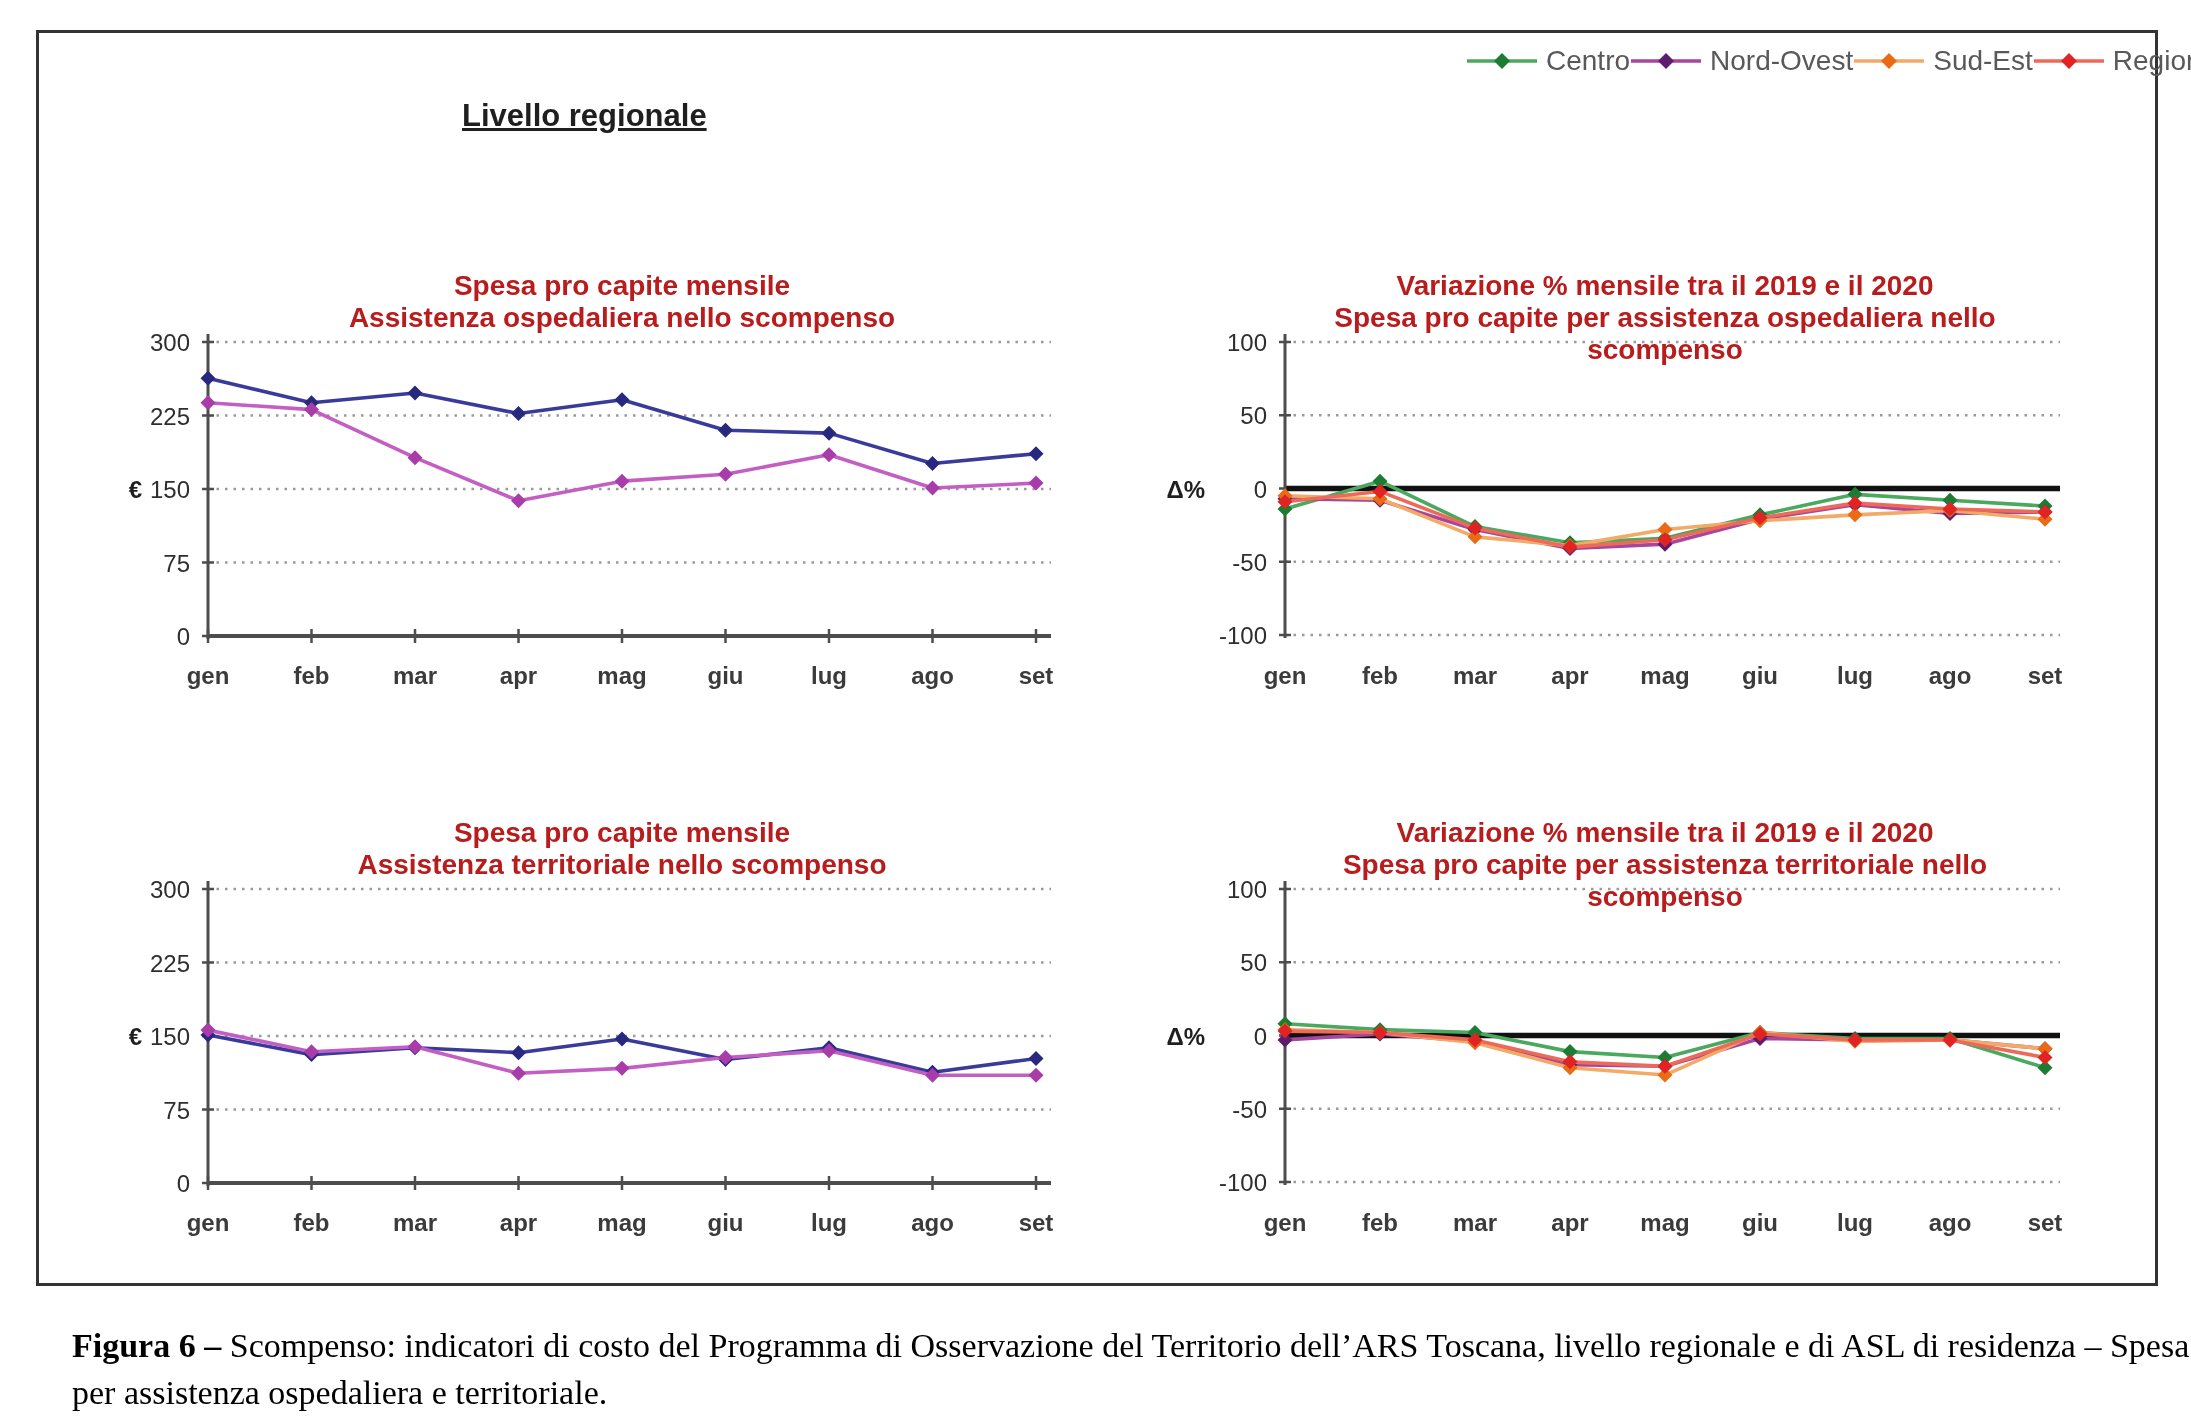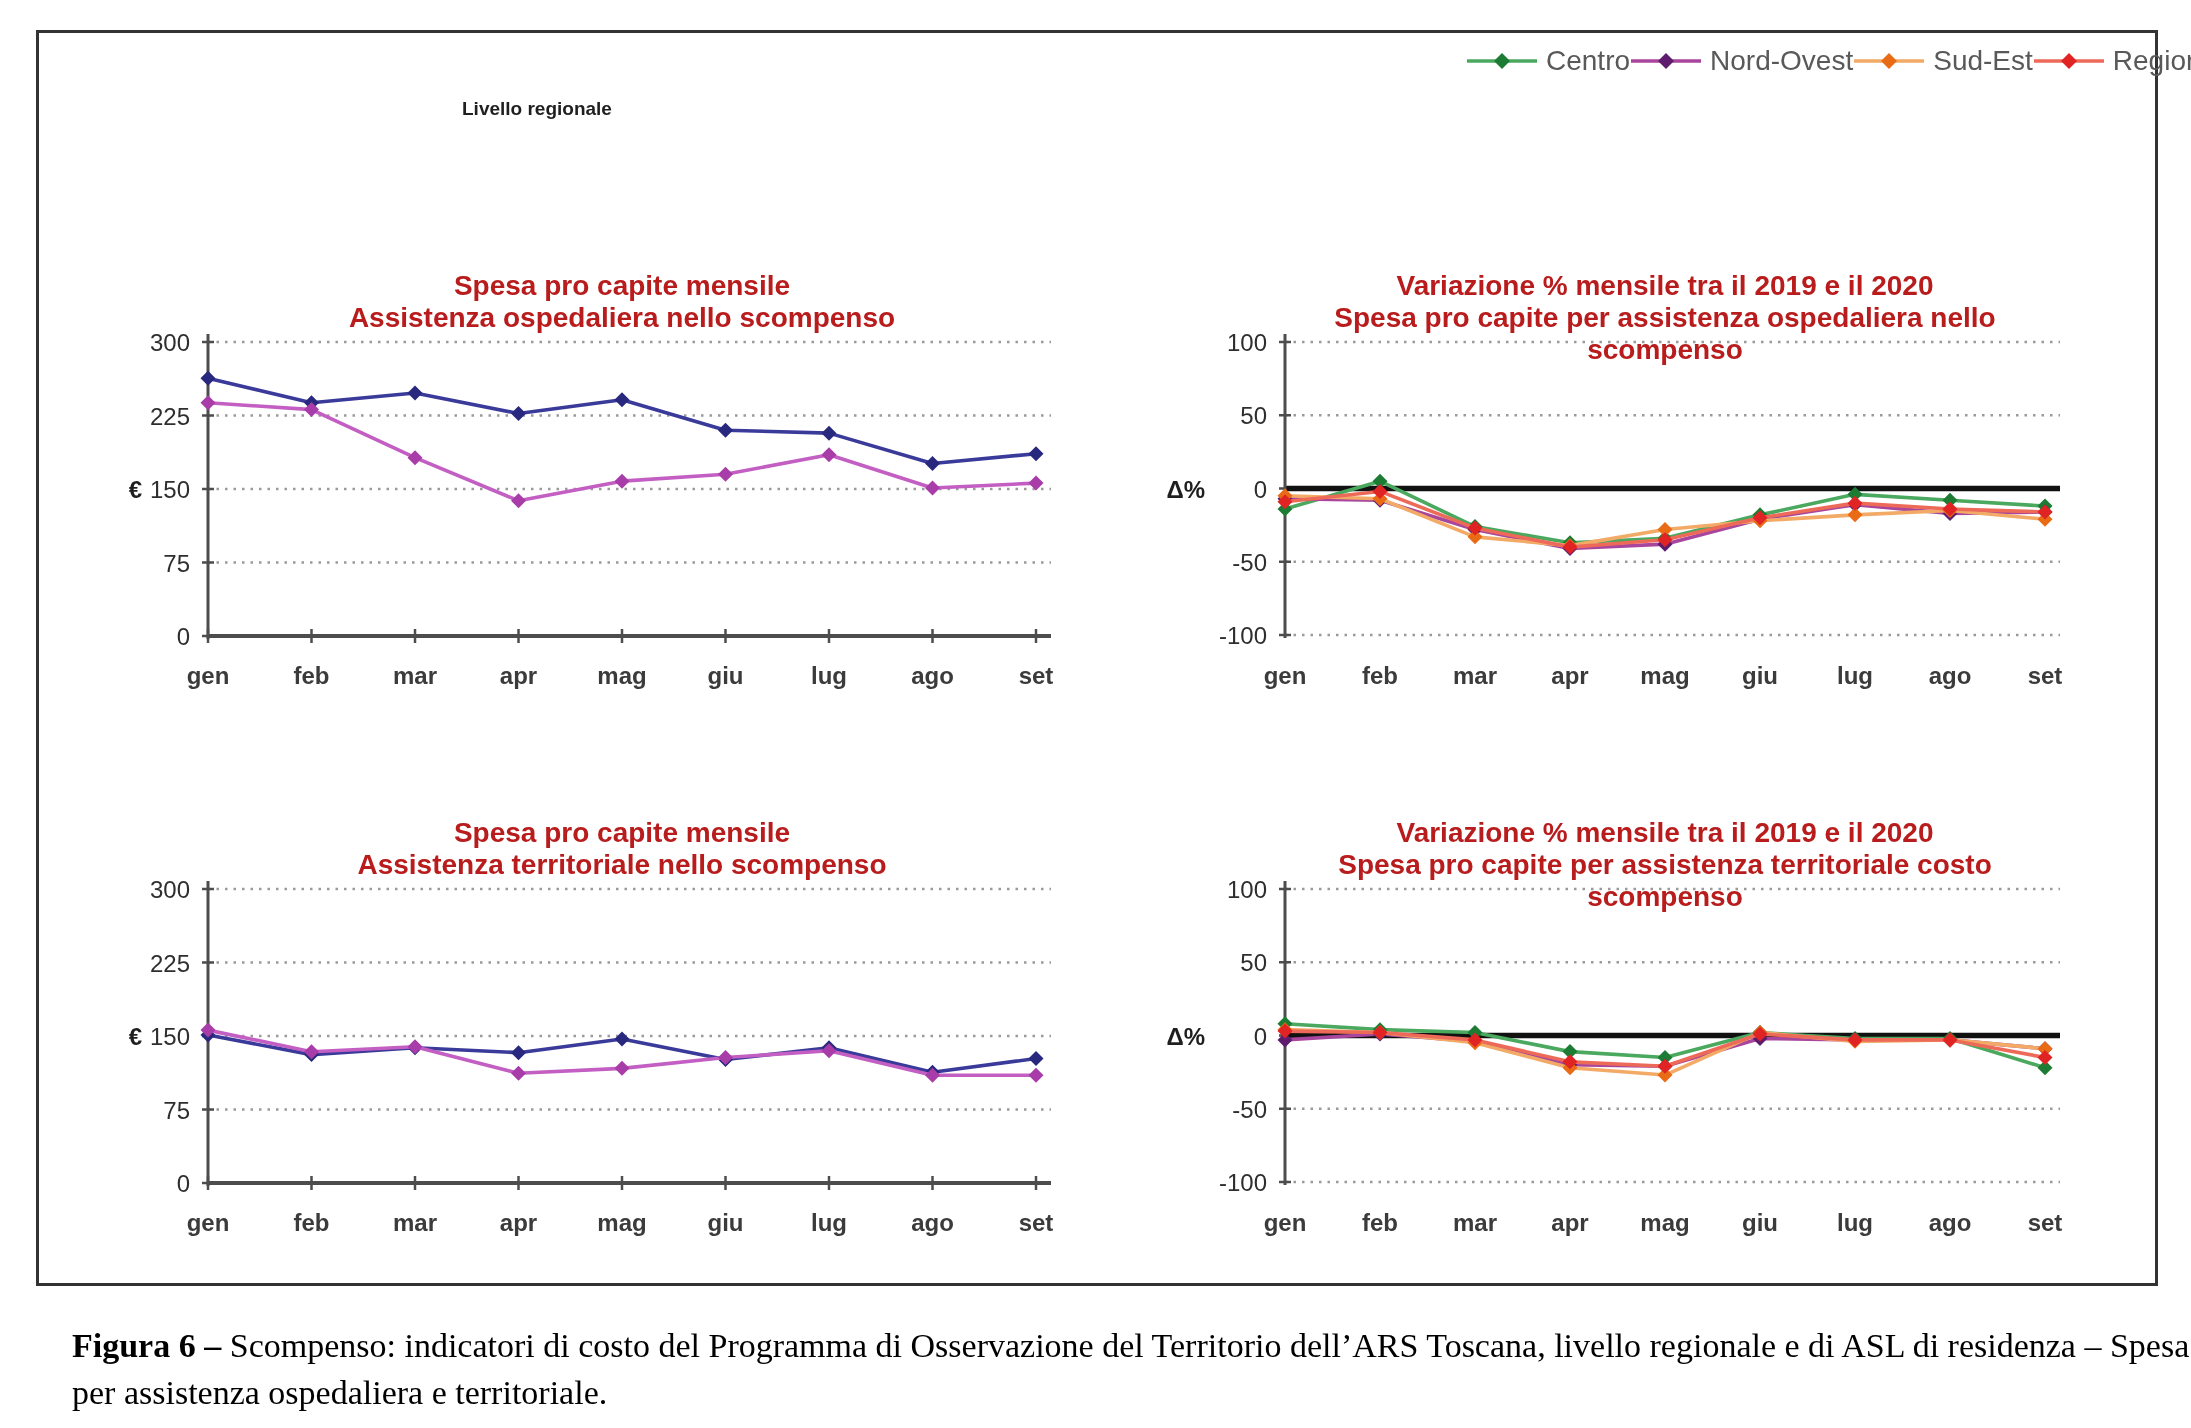--- a/index.html
+++ b/index.html
@@ -2,21 +2,21 @@
 <html><head>
 <meta charset="utf-8">
 <style>
   html,body{margin:0;padding:0;background:#fff;}
   body{width:2191px;height:1428px;position:relative;overflow:hidden;
        font-family:"Liberation Sans",sans-serif;color:#222;}
   .figure-border{position:absolute;left:36px;top:30px;width:2122px;height:1256px;
        border:3px solid #333;box-sizing:border-box;background:#fff;}
   
   .legend{position:absolute;display:flex;align-items:flex-start;}
-  .leg-title{font-size:19px;font-weight:700;color:#1f1f1f;white-space:nowrap;}
+  .leg-title{font-size:31px;font-weight:700;color:#1f1f1f;white-space:nowrap;text-decoration:underline;}
   .leg-entries{display:flex;margin-left:14px;}
   .leg-entry{display:flex;align-items:center;height:45px;}
   .leg-mark{flex:0 0 auto;}
   .leg-label{font-size:28px;color:#595959;margin-left:8px;white-space:nowrap;}
   #leg-reg{left:462px;top:72px;}
   #leg-reg .leg-title{padding-top:26px;}
   #leg-reg .leg-entry{height:50px;}
   #leg-asl{left:1452px;top:38px;}
   #leg-asl .leg-title{padding-top:66px;}
   
@@ -287,21 +287,21 @@
       <path d="M689.5 169.06L697 176.56L689.5 184.06L682 176.56Z" fill="#a83ca8"></path>
       <path d="M793 162.2L800.5 169.7L793 177.2L785.5 169.7Z" fill="#a83ca8"></path>
       <path d="M896.5 186.7L904 194.2L896.5 201.7L889 194.2Z" fill="#a83ca8"></path>
       <path d="M1000 186.7L1007.5 194.2L1000 201.7L992.5 194.2Z" fill="#a83ca8"></path>
     </svg>
 </div>
 
 <div class="chart" id="chart3">
   <div class="chart-title">
     <div>Variazione % mensile tra il 2019 e il 2020</div>
-    <div>Spesa pro capite per assistenza territoriale costo scompenso</div>
+    <div>Spesa pro capite per assistenza territoriale nello scompenso</div>
   </div>
   <svg class="plot" width="1040" height="362">
       <line x1="135" y1="301" x2="910" y2="301" class="grid"></line>
       <line x1="129" y1="301" x2="141" y2="301" class="tick"></line>
       <text x="117" y="310" class="ylab" text-anchor="end">-100</text>
       <line x1="135" y1="227.75" x2="910" y2="227.75" class="grid"></line>
       <line x1="129" y1="227.75" x2="141" y2="227.75" class="tick"></line>
       <text x="117" y="236.75" class="ylab" text-anchor="end">-50</text>
       <line x1="129" y1="154.5" x2="141" y2="154.5" class="tick"></line>
       <text x="117" y="163.5" class="ylab" text-anchor="end">0</text>

